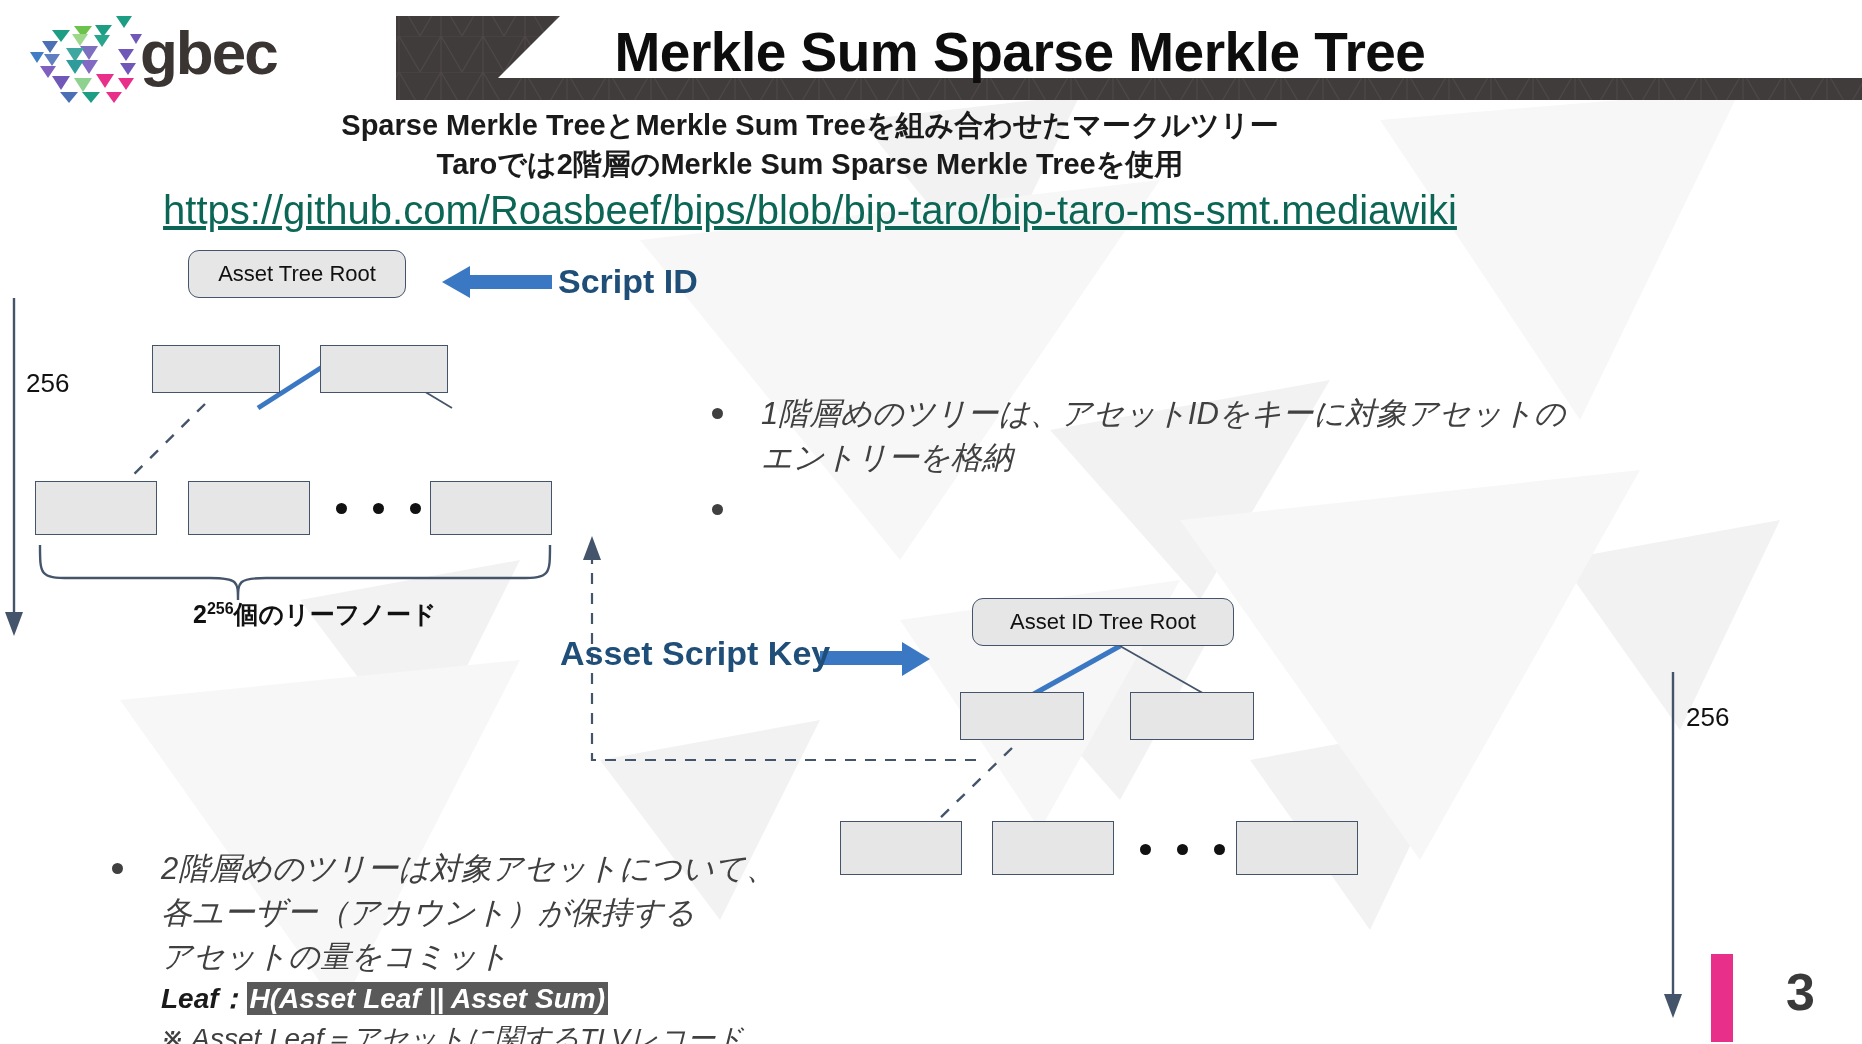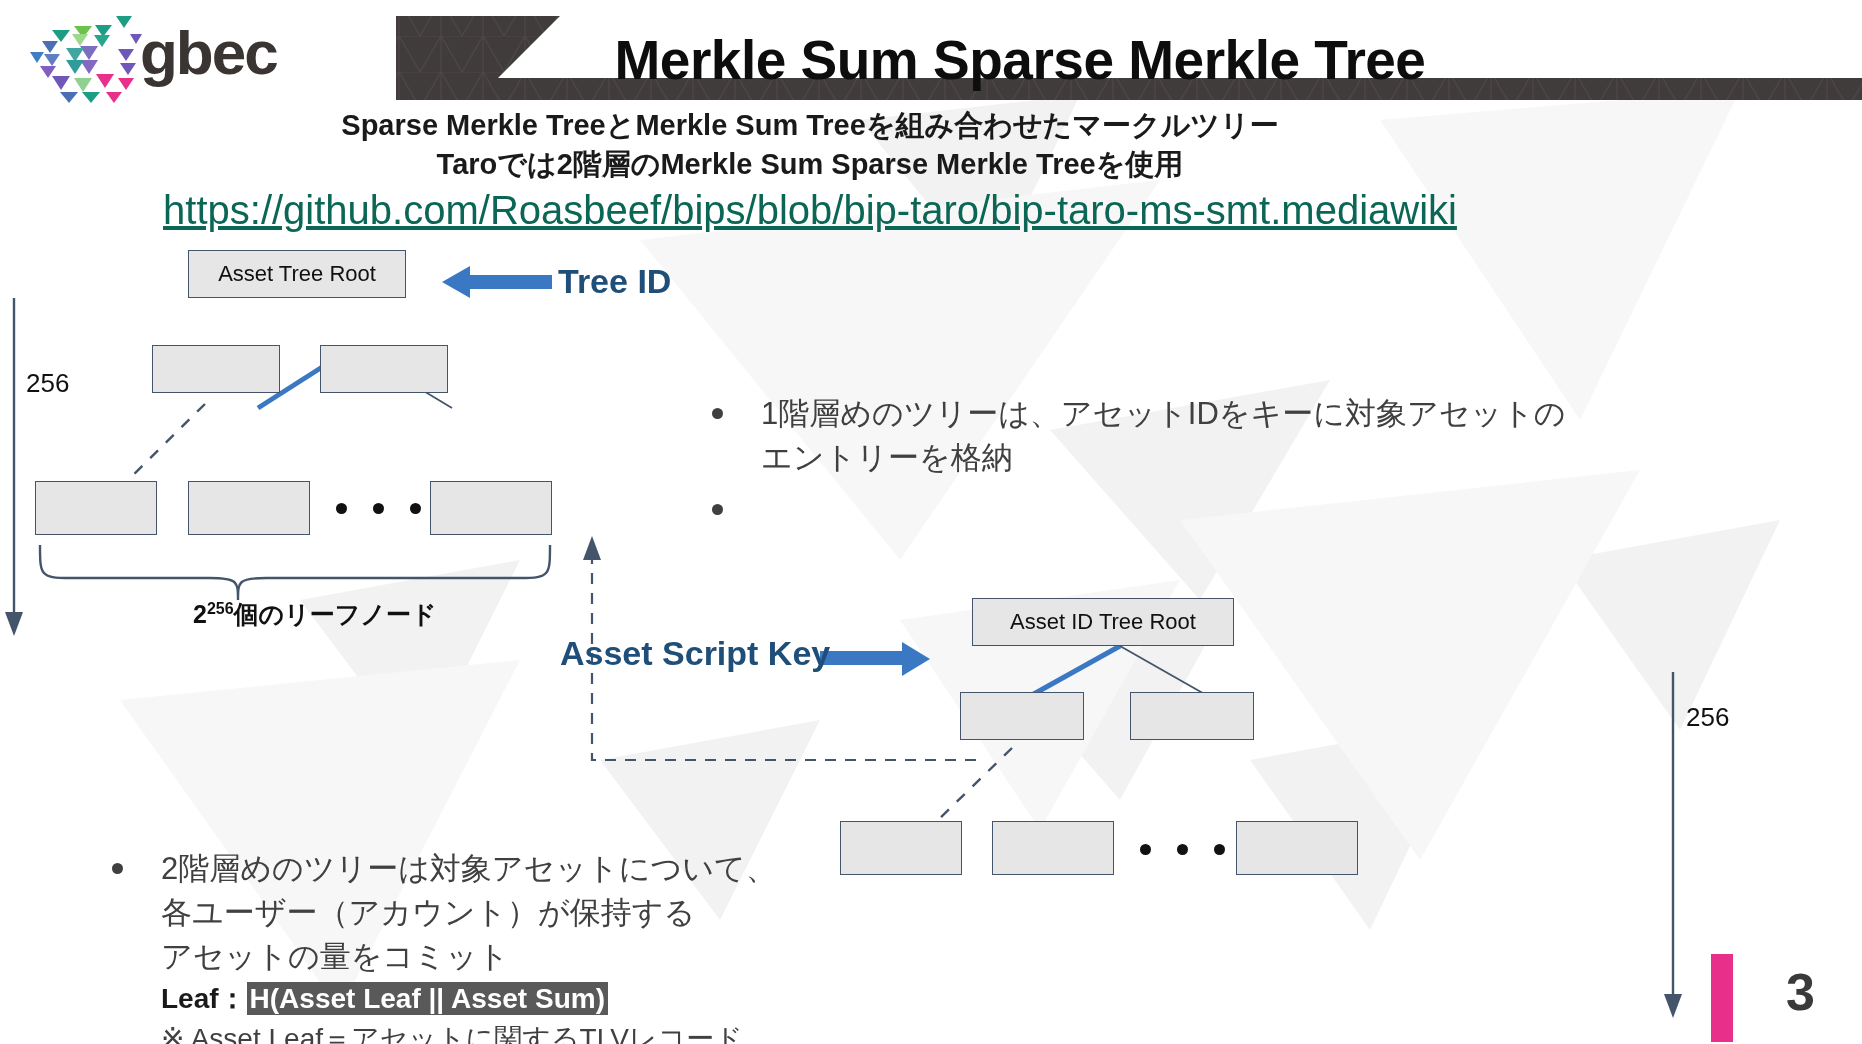--- a/index.html
+++ b/index.html
@@ -12,42 +12,42 @@
   .stage{position:absolute;left:0;top:0;width:1862px;height:1044px;overflow:hidden;}
   .bg-wm{position:absolute;left:0;top:0;width:1862px;height:1044px;z-index:0;pointer-events:none;}
 
   
   .logo{position:absolute;left:22px;top:8px;width:290px;height:95px;z-index:5;}
   .logo-mark{position:absolute;left:0;top:0;width:120px;height:95px;}
   .logo-word{position:absolute;left:118px;top:14px;width:180px;height:70px;}
 
   .title-band{position:absolute;left:0;top:0;width:1862px;height:100px;z-index:2;}
   .slide-title{
-    position:absolute;left:470px;top:32px;width:1100px;
+    position:absolute;left:470px;top:24px;width:1100px;
     text-align:center;font-size:55px;font-weight:700;color:#0d0d0d;
     letter-spacing:-0.5px;line-height:1.05;z-index:6;white-space:nowrap;
   }
 
   
   .subtitle{
     position:absolute;left:0;top:106px;width:1620px;text-align:center;z-index:6;
     font-size:29px;color:#1a1a1a;line-height:1.34;
   }
   .subtitle .ln{display:block;font-weight:700;}
   .subtitle .ln.url{font-weight:400;}
   .url-link{color:#0b6655;text-decoration:underline;font-size:40px;}
 
   
   .node{
     position:absolute;background:#e6e6e6;border:1.6px solid #44546a;
     box-sizing:border-box;z-index:4;
   }
   .node.lbl{
     display:flex;align-items:center;justify-content:center;
-    font-size:22px;color:#111;font-weight:400;
+    font-size:22px;color:#111;font-weight:400;border-radius:11px;
   }
   .dots{
     position:absolute;z-index:4;display:flex;gap:26px;align-items:center;
   }
   .dots i{display:block;width:11px;height:11px;border-radius:50%;background:#111;}
 
   .svg-layer{position:absolute;left:0;top:0;width:1862px;height:1044px;z-index:3;pointer-events:none;}
   .svg-top{z-index:5;}
 
   .dim-label{
@@ -62,21 +62,21 @@
     position:absolute;font-size:34px;font-weight:700;color:#1f4e79;z-index:6;white-space:nowrap;
   }
 
   
   .bul{position:absolute;z-index:6;}
   .bul-row{display:flex;align-items:flex-start;}
   .bul-dot{
     flex:0 0 auto;width:11px;height:11px;border-radius:50%;
     background:#404040;margin-top:16px;margin-right:38px;
   }
-  .bul-body{font-size:31px;color:#404040;line-height:1.42;}
+  .bul-body{font-size:31px;color:#404040;line-height:1.42;font-style:italic;}
   .bul-body .hang{display:block;}
   .leaf-line{font-size:28px;font-weight:700;color:#1a1a1a;white-space:nowrap;}
   .hl{background:#595959;color:#ffffff;padding:1px 3px;font-weight:700;}
   .note-line{font-size:28px;color:#404040;white-space:nowrap;}
 
   
   .pagebar{position:absolute;background:#e8308a;z-index:6;}
   .pagenum{position:absolute;font-size:52px;font-weight:700;color:#3a3a3a;z-index:6;}
 </style>
 </head>
@@ -192,21 +192,21 @@
 
   <div class="dim-label" style="left:26px;top:368px;">256</div>
 
   <div class="brace-label" style="left:193px;top:598px;">
     <span>2</span><sup>256</sup><span>個のリーフノード</span>
   </div>
 
   <svg class="svg-top" style="position:absolute;left:442px;top:258px;width:110px;height:48px;" viewBox="0 0 110 48">
     <polygon points="0,24 28,8 28,17 110,17 110,31 28,31 28,40" fill="#3b78c3"></polygon>
   </svg>
-  <div class="cue" style="left:558px;top:262px;">Tree ID</div>
+  <div class="cue" style="left:558px;top:262px;">Script ID</div>
 
   <div class="bul" style="left:712px;top:392px;width:1130px;">
     <div class="bul-row">
       <span class="bul-dot"></span>
       <span class="bul-body">
         <span class="hang">1階層めのツリーは、アセットIDをキーに対象アセットの</span>
         <span class="hang">エントリーを格納</span>
       </span>
     </div>
     <div class="bul-row" style="margin-top:8px;">

